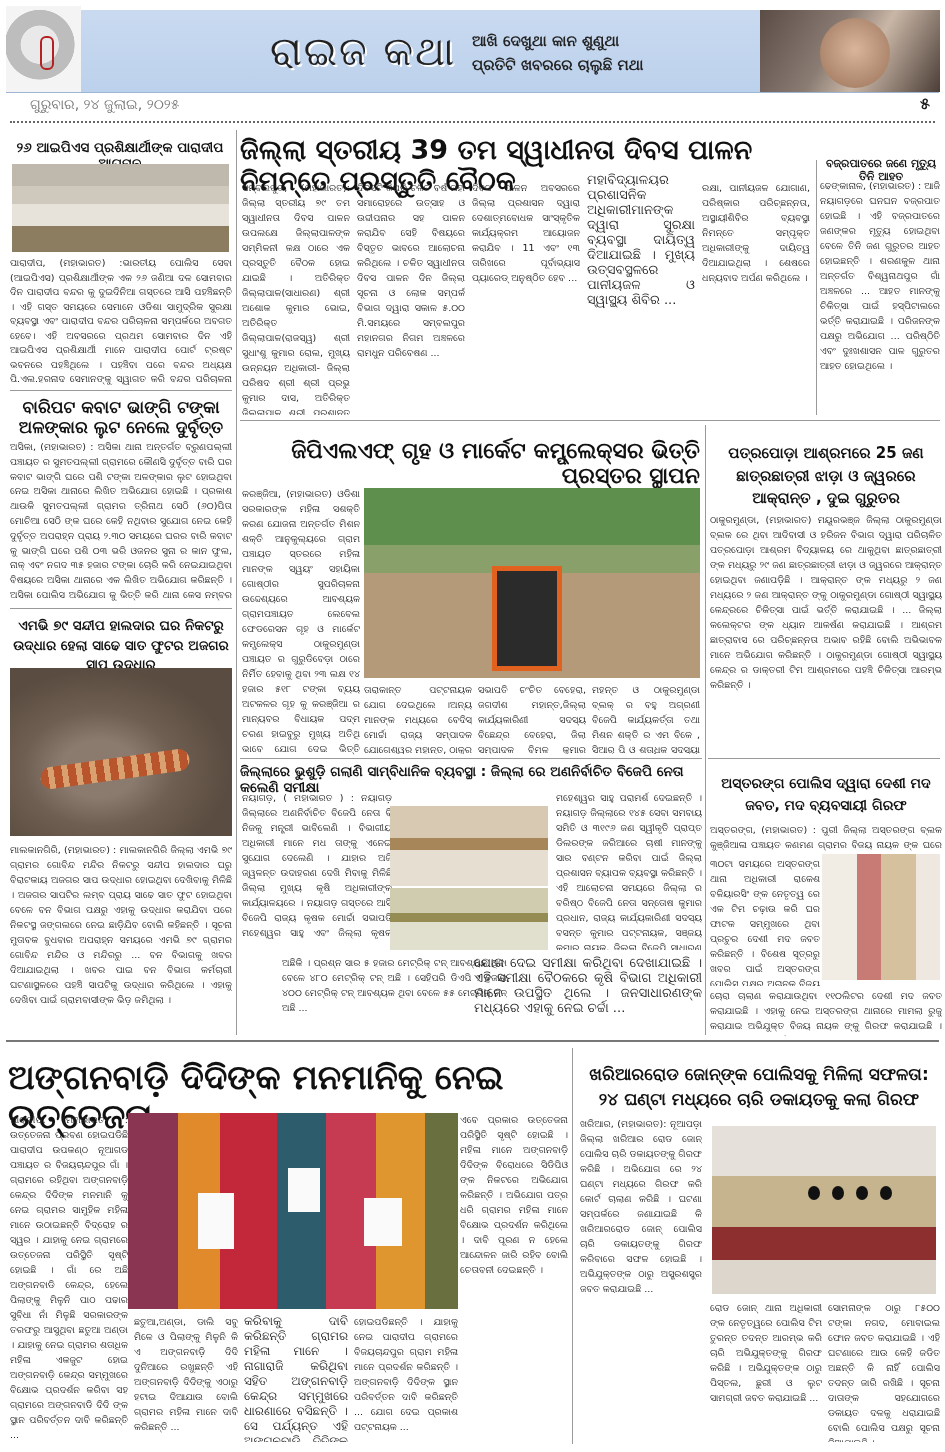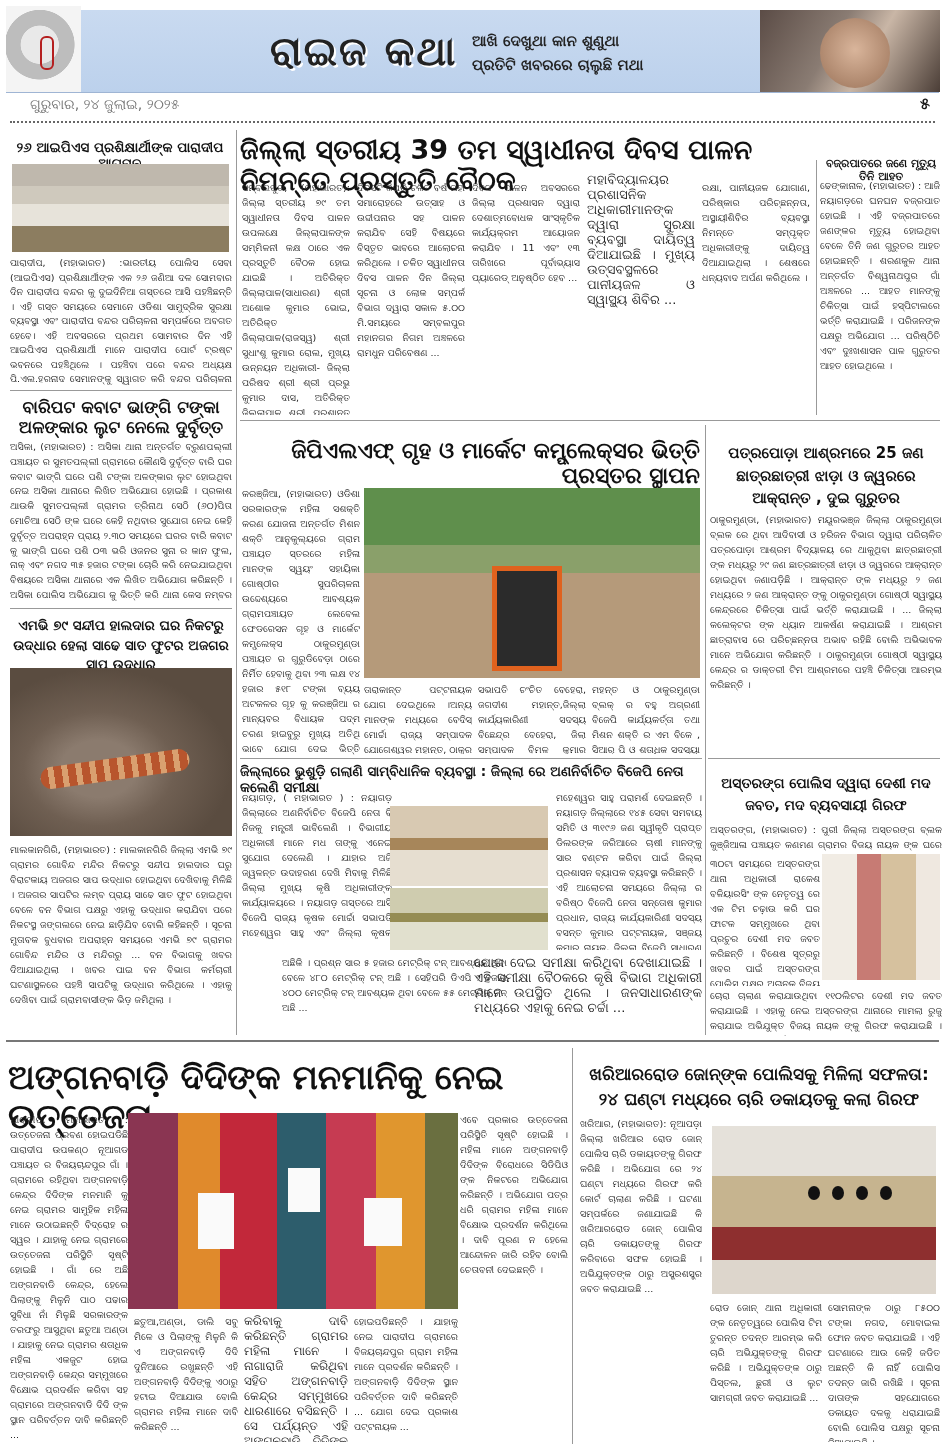--- a/index.html
+++ b/index.html
@@ -4,21 +4,21 @@
 <style>
   html,body{margin:0;padding:0;background:#fff;}
   body{width:945px;height:1452px;position:relative;overflow:hidden;font-family:"DejaVu Sans",sans-serif;color:#1a1a1a;}
   .abs{position:absolute;}
   
   #mast{left:6px;top:10px;width:933px;height:82px;background:linear-gradient(#c9daf0,#bcd1ec);border-bottom:1px solid #9fb5d4;}
   #mast-left{left:6px;top:6px;width:75px;height:86px;background:radial-gradient(circle at 45% 45%,#e9e9e9 0 30%,#bdbdbd 31% 55%,#f4f4f4 56%);}
   #mast-left .cuff{position:absolute;left:34px;top:30px;width:10px;height:30px;border:2px solid #b52020;border-radius:6px;}
   #mast-right{left:760px;top:10px;width:180px;height:82px;background:linear-gradient(120deg,#5b4c46,#8a7c73 40%,#c9b6a6 60%,#4b3e37);}
   #mast-right .face{position:absolute;left:60px;top:8px;width:70px;height:70px;border-radius:50%;background:radial-gradient(circle at 50% 45%,#d9b59b,#9a7258);}
-  #title{left:270px;top:28px;font-size:40px;font-weight:bold;color:#222;letter-spacing:2px;text-shadow:2px 2px 0 #fff;text-align:center;}
+  #title{left:270px;top:28px;font-size:40px;font-weight:normal;color:#222;letter-spacing:2px;text-shadow:2px 2px 0 #fff;text-align:center;}
   #tag1{left:472px;top:32px;font-size:15px;font-weight:bold;color:#222;}
   #tag2{left:472px;top:56px;font-size:15px;font-weight:bold;color:#222;}
   #dateline{left:30px;top:96px;font-size:14px;color:#737373;}
   #pageno{left:920px;top:94px;font-size:16px;font-weight:bold;}
   .dotrule{border-top:2px dotted #666;}
   .vrule{border-left:1px solid #999;}
   .hrule{border-top:1px solid #999;}
   .hl{font-weight:bold;color:#111;line-height:1.15;text-align:center;}
   .body{font-size:10.5px;line-height:16.5px;text-align:justify;color:#222;overflow:hidden;}
   .photo{background:#7b8b6a;overflow:hidden;}

